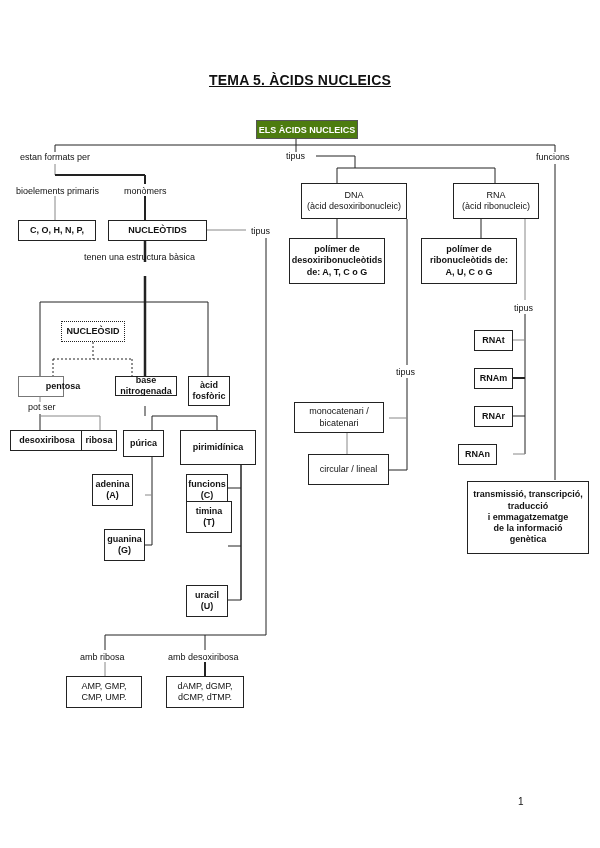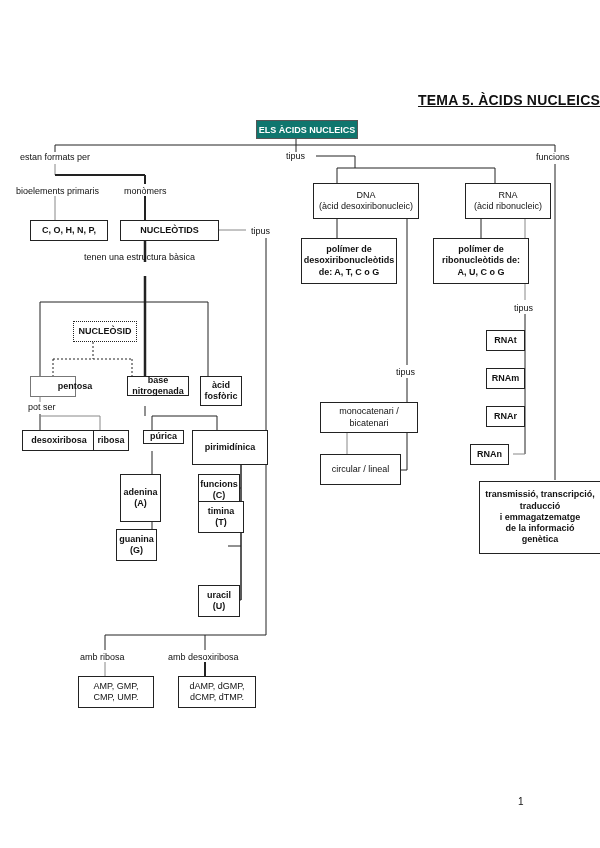--- a/index.html
+++ b/index.html
@@ -1,25 +1,25 @@
 <!DOCTYPE html>
 <html><head>
 <meta charset="utf-8">
 <style>
   html, body { margin:0; padding:0; background:#fff; }
   body { width:600px; height:848px; position:relative; overflow:hidden;
          font-family:"Liberation Sans", sans-serif; color:#111; }
-  .title { position:absolute; left:0; width:600px; top:72px; text-align:right;
-           font-weight:bold; font-size:14px; text-decoration:underline; letter-spacing:0.2px;margin-top:20px; }
-  .root { position:absolute; left:256px; top:120px; width:100px; height:17px; background:#0f766e;
+  .title { position:absolute; left:0; width:600px; top:72px; text-align:center;
+           font-weight:bold; font-size:14px; text-decoration:underline; letter-spacing:0.2px; }
+  .root { position:absolute; left:256px; top:120px; width:100px; height:17px; background:#4d7c0f;
           color:#fff; font-weight:bold; font-size:9px; display:flex; align-items:center; justify-content:center;
           border:1px solid #555; }
   .box { position:absolute; border:1px solid #222; background:#fff; font-size:9px;
          display:flex; align-items:center; justify-content:center; text-align:center; line-height:1.25;
-         box-sizing:border-box;margin-left:12px; }
+         box-sizing:border-box; }
   .box.dotted { border:1px dotted #222; }
   .box.gray { border-color:#777;padding-left:44px; }
   .box.bold { font-weight:bold; }
   .lbl { position:absolute; font-size:9px; white-space:nowrap; }
   .page-num { position:absolute; left:518px; top:796px; font-size:10px; }
   svg.lines { position:absolute; left:0; top:0; }
 </style>
 </head>
 <body>
 
@@ -131,23 +131,23 @@
     </div>
   </div>
 <div class="box bold" style="left:188px;top:376px;width:42px;height:30px">
     <div>
       <div>àcid</div>
       <div>fosfòric</div>
     </div>
   </div>
 <div class="box bold" style="left:10px;top:430px;width:74px;height:21px">desoxiribosa</div>
 <div class="box bold" style="left:81px;top:430px;width:36px;height:21px">ribosa</div>
-<div class="box bold" style="left:131px;top:430px;width:41px;height:14px">púrica</div>
+<div class="box bold" style="left:123px;top:430px;width:41px;height:27px">púrica</div>
 <div class="box bold" style="left:180px;top:430px;width:76px;height:35px">pirimidínica</div>
-<div class="box bold" style="left:108px;top:474px;width:41px;height:48px">
+<div class="box bold" style="left:92px;top:474px;width:41px;height:32px">
     <div>
       <div>adenina</div>
       <div>(A)</div>
     </div>
   </div>
 <div class="box bold" style="left:104px;top:529px;width:41px;height:32px">
     <div>
       <div>guanina</div>
       <div>(G)</div>
     </div>
@@ -202,21 +202,21 @@
       <div>de: A, T, C o G</div>
     </div>
   </div>
 <div class="box bold" style="left:421px;top:238px;width:96px;height:46px">
     <div>
       <div>polímer de</div>
       <div>ribonucleòtids de:</div>
       <div>A, U, C o G</div>
     </div>
   </div>
-<div class="box" style="left:308px;top:402px;width:98px;height:31px">
+<div class="box" style="left:294px;top:402px;width:90px;height:31px">
     <div>
       <div>monocatenari /</div>
       <div>bicatenari</div>
     </div>
   </div>
 <div class="box" style="left:308px;top:454px;width:81px;height:31px">circular / lineal</div>
 <div class="box bold" style="left:474px;top:330px;width:39px;height:21px">RNAt</div>
 <div class="box bold" style="left:474px;top:368px;width:39px;height:21px">RNAm</div>
 <div class="box bold" style="left:474px;top:406px;width:39px;height:21px">RNAr</div>
 <div class="box bold" style="left:458px;top:444px;width:39px;height:21px">RNAn</div>

